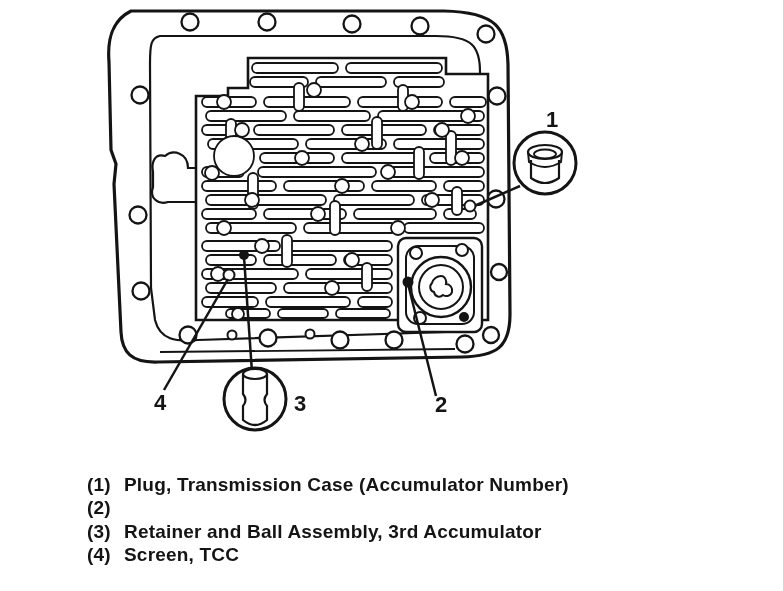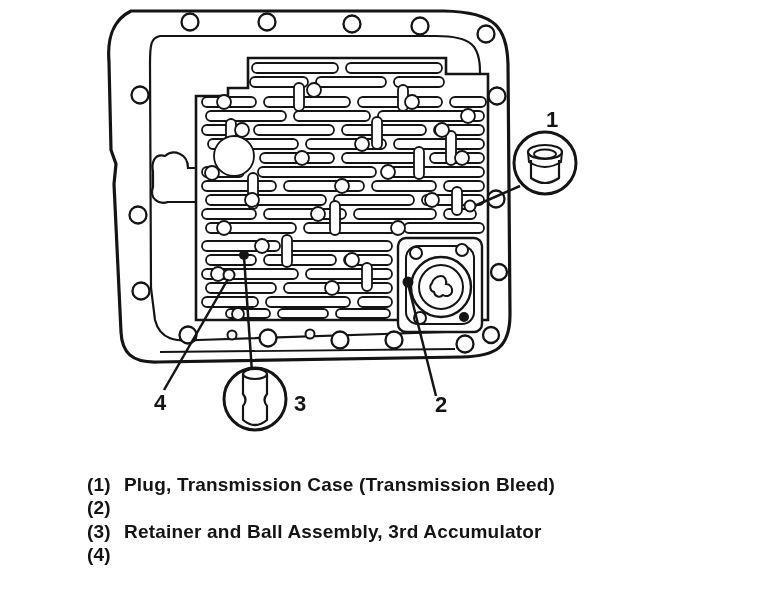--- a/index.html
+++ b/index.html
@@ -205,27 +205,28 @@
     <g>
       <circle class="hole" stroke-width="2" cx="229" cy="275" r="5.5"></circle>
       <line class="ink" stroke-width="2.5" x1="164" y1="390" x2="228" y2="279"></line>
       <text class="callout-num" x="160" y="410">4</text>
     </g>
   </svg>
 
   <div class="legend">
     <div class="legend-row">
       <span class="legend-num">(1)</span>
-      <span>Plug, Transmission Case (Transmission Bleed)</span>
+      <span>Plug, Transmission Case (Accumulator Number)</span>
     </div>
     <div class="legend-row">
       <span class="legend-num">(2)</span>
     </div>
     <div class="legend-row">
       <span class="legend-num">(3)</span>
       <span>Retainer and Ball Assembly, 3rd Accumulator</span>
     </div>
     <div class="legend-row">
       <span class="legend-num">(4)</span>
+      <span>Screen, TCC</span>
     </div>
   </div>
 
 </div>
 
 </body></html>

